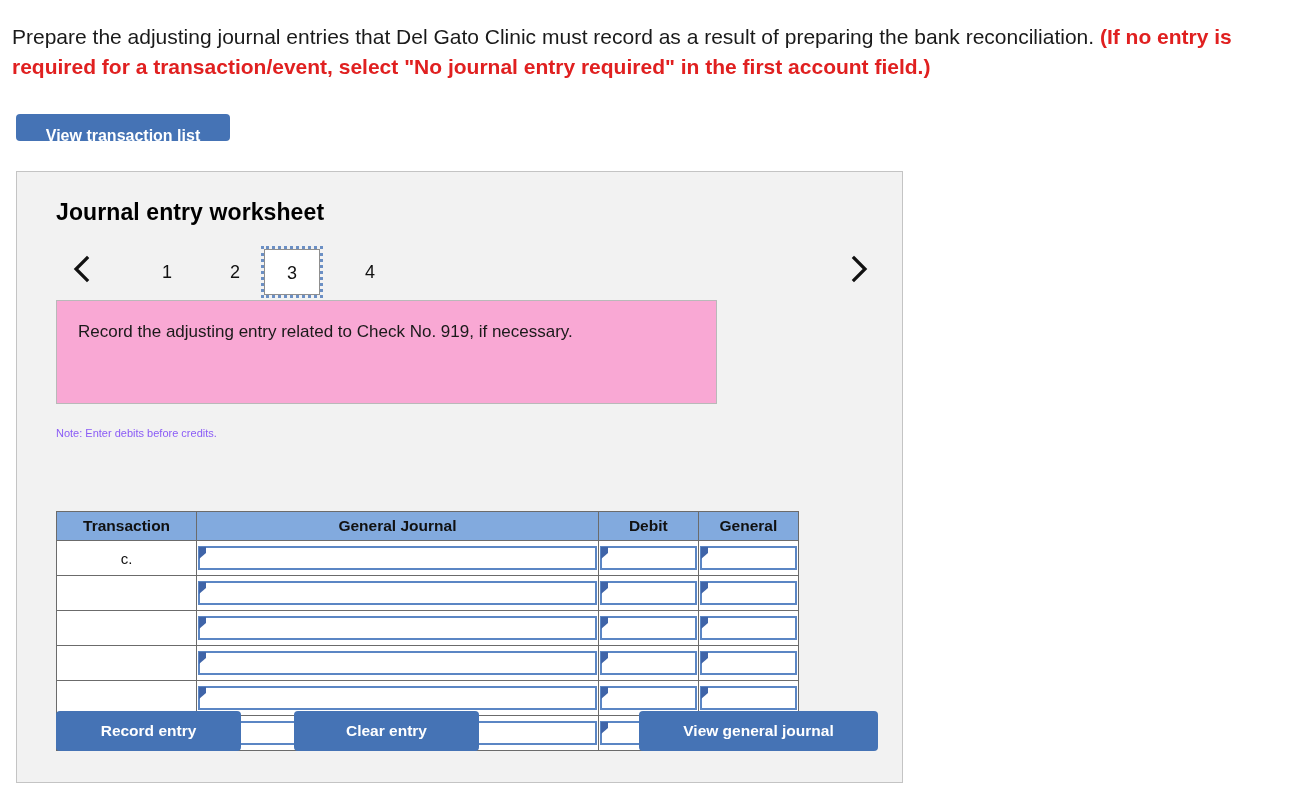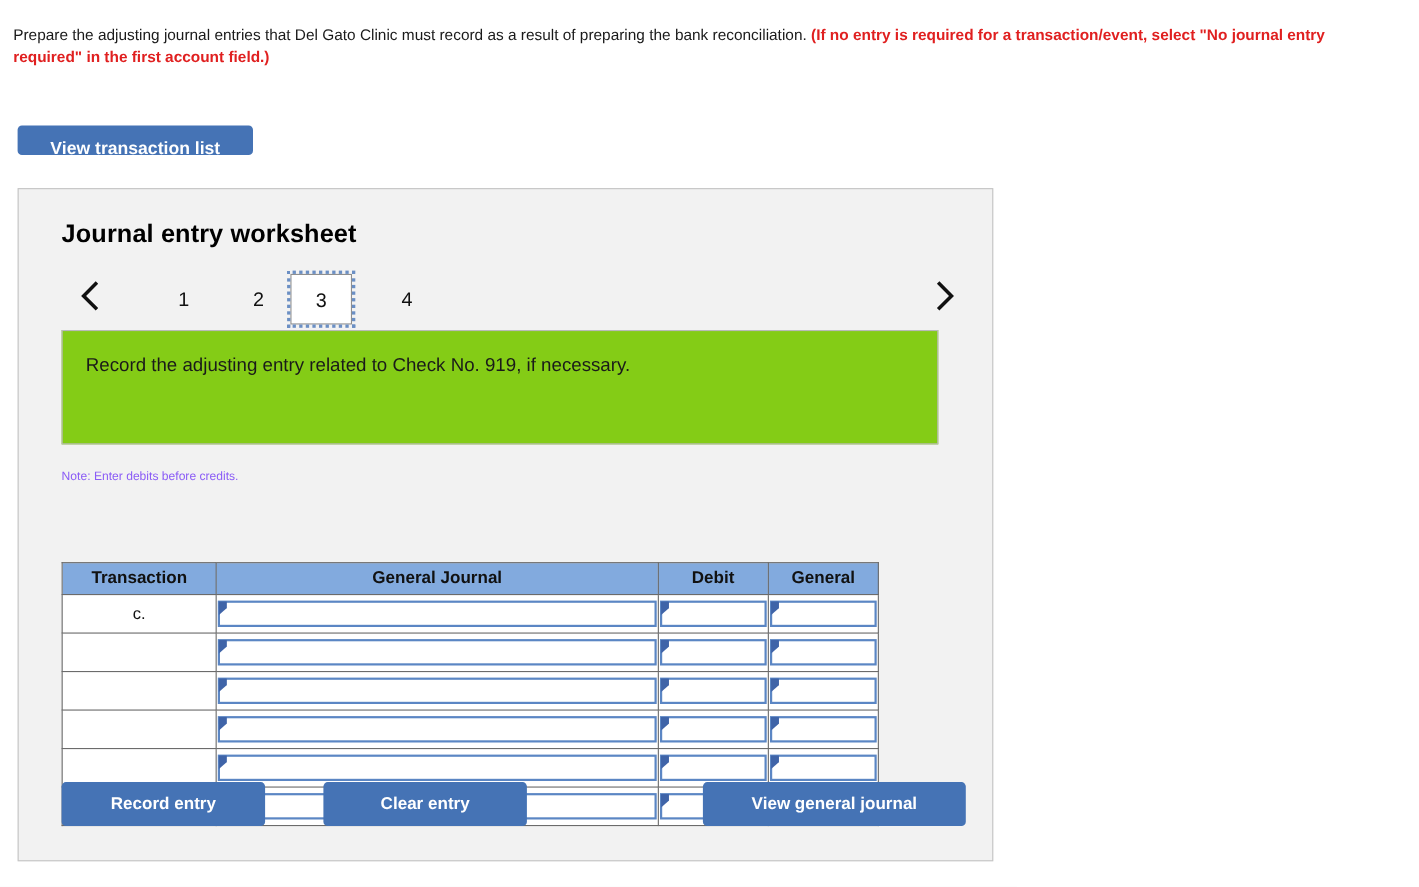--- a/index.html
+++ b/index.html
@@ -15,21 +15,21 @@
     overflow: hidden;
     position: relative;
   }
 
   
   .prompt {
     position: absolute;
     left: 12px;
     top: 22px;
     width: 1230px;
-    font-size: 14px;
+    font-size: 21px;
     line-height: 1.42;
     color: #1a1a1a;
   }
   .prompt .req {
     color: #e02020;
     font-weight: bold;
   }
 
   
   .btn {
@@ -123,23 +123,23 @@
     outline: 3px dotted #6b8fc4;
     outline-offset: 0px;
     z-index: 5;
   }
 
   
   .question-box {
     position: absolute;
     left: 39px;
     top: 128px;
-    width: 797px;
+    width: 661px;
     height: 104px;
-    background: #84cc16;
+    background: #f9a8d4;
     border: 1px solid #b9b9b9;
     box-sizing: border-box;
   }
   .question-text {
     position: absolute;
     left: 21px;
     top: 19px;
     font-size: 17px;
     color: #1a1a1a;
     line-height: 1.4;

